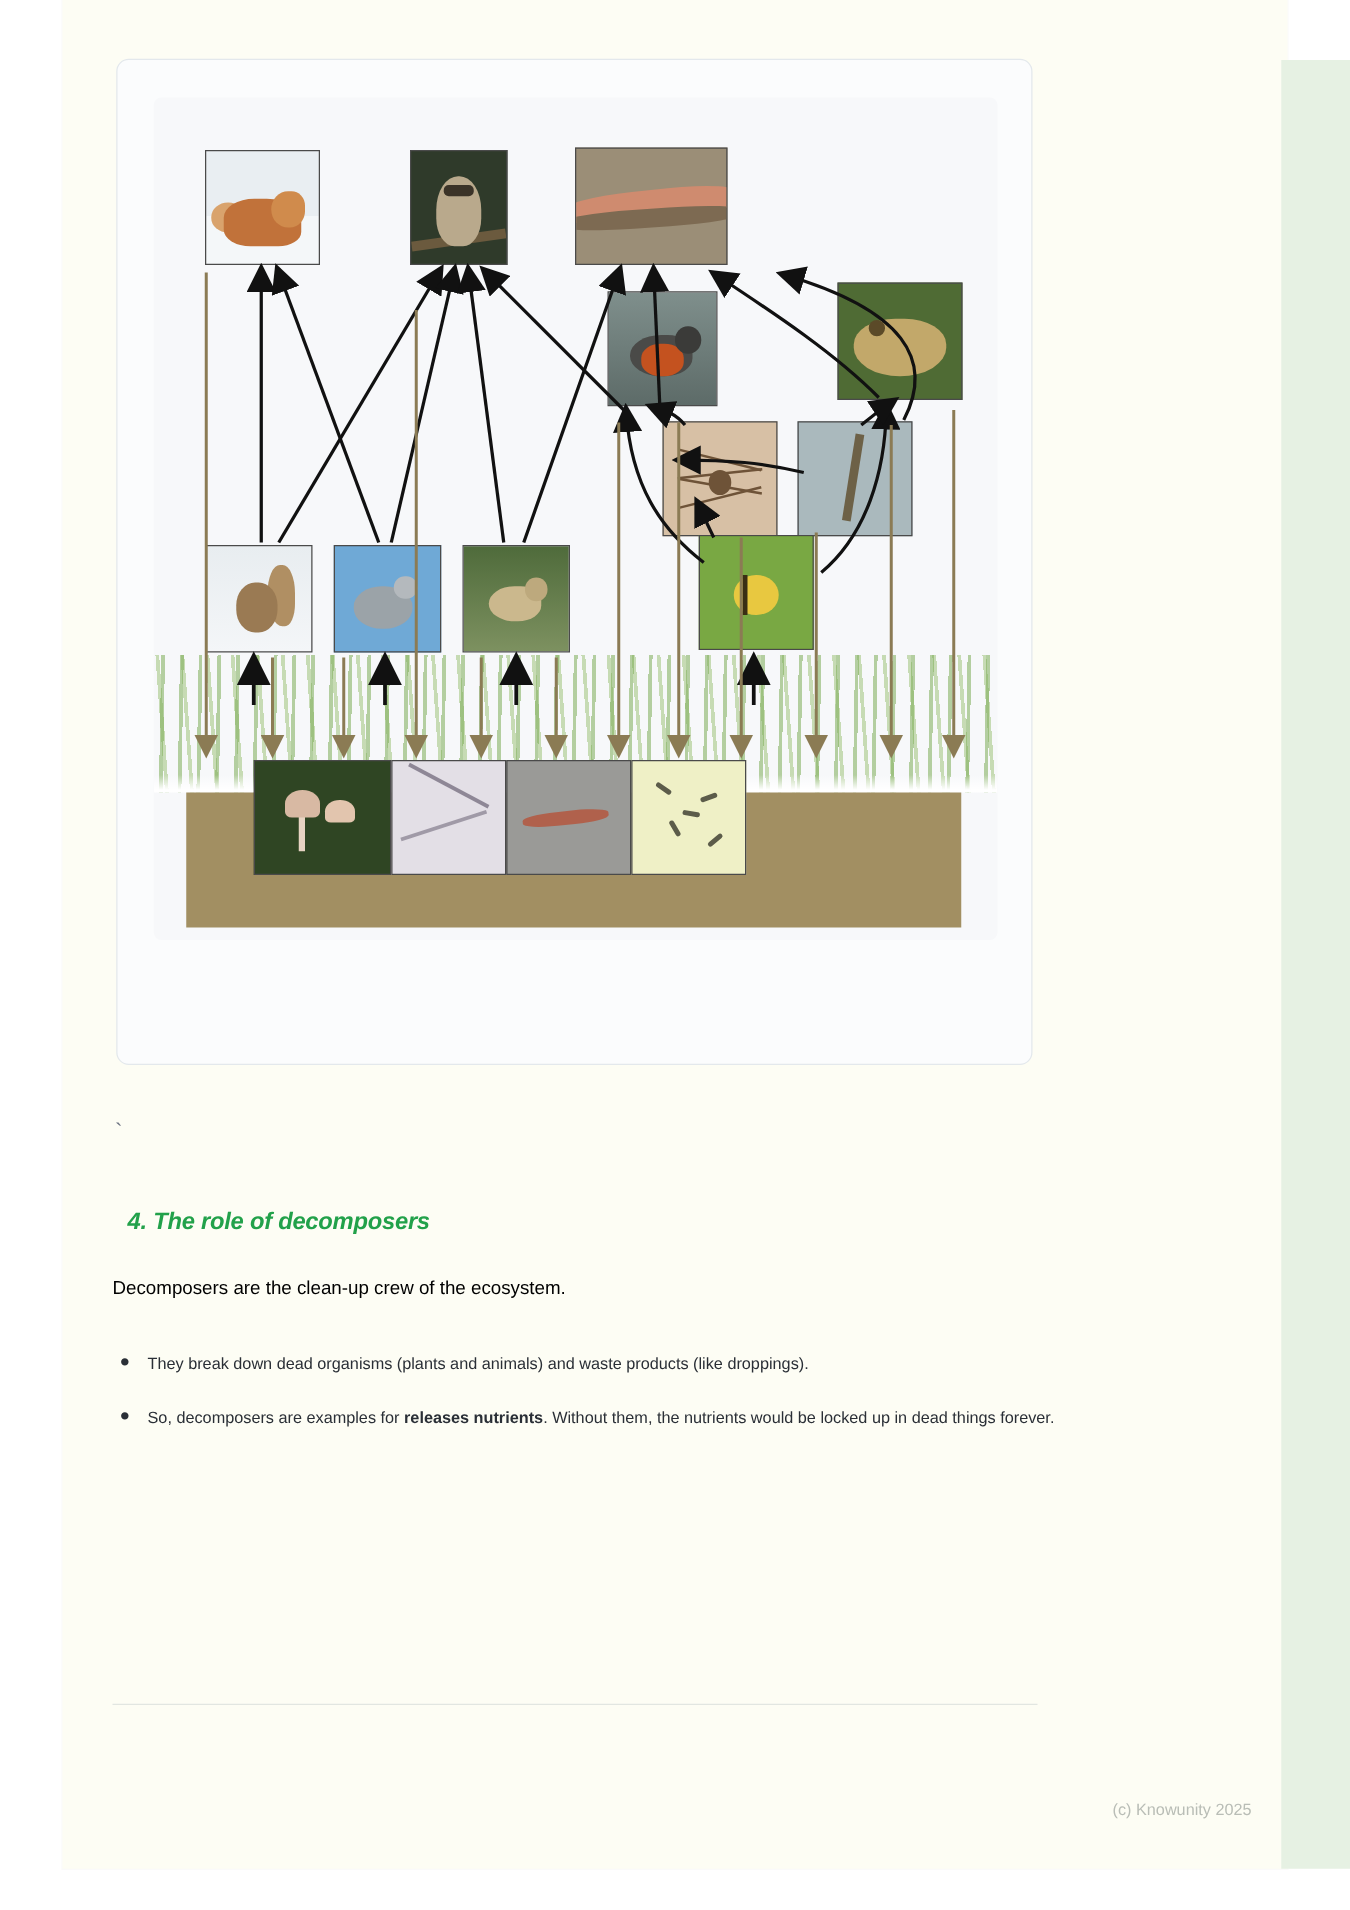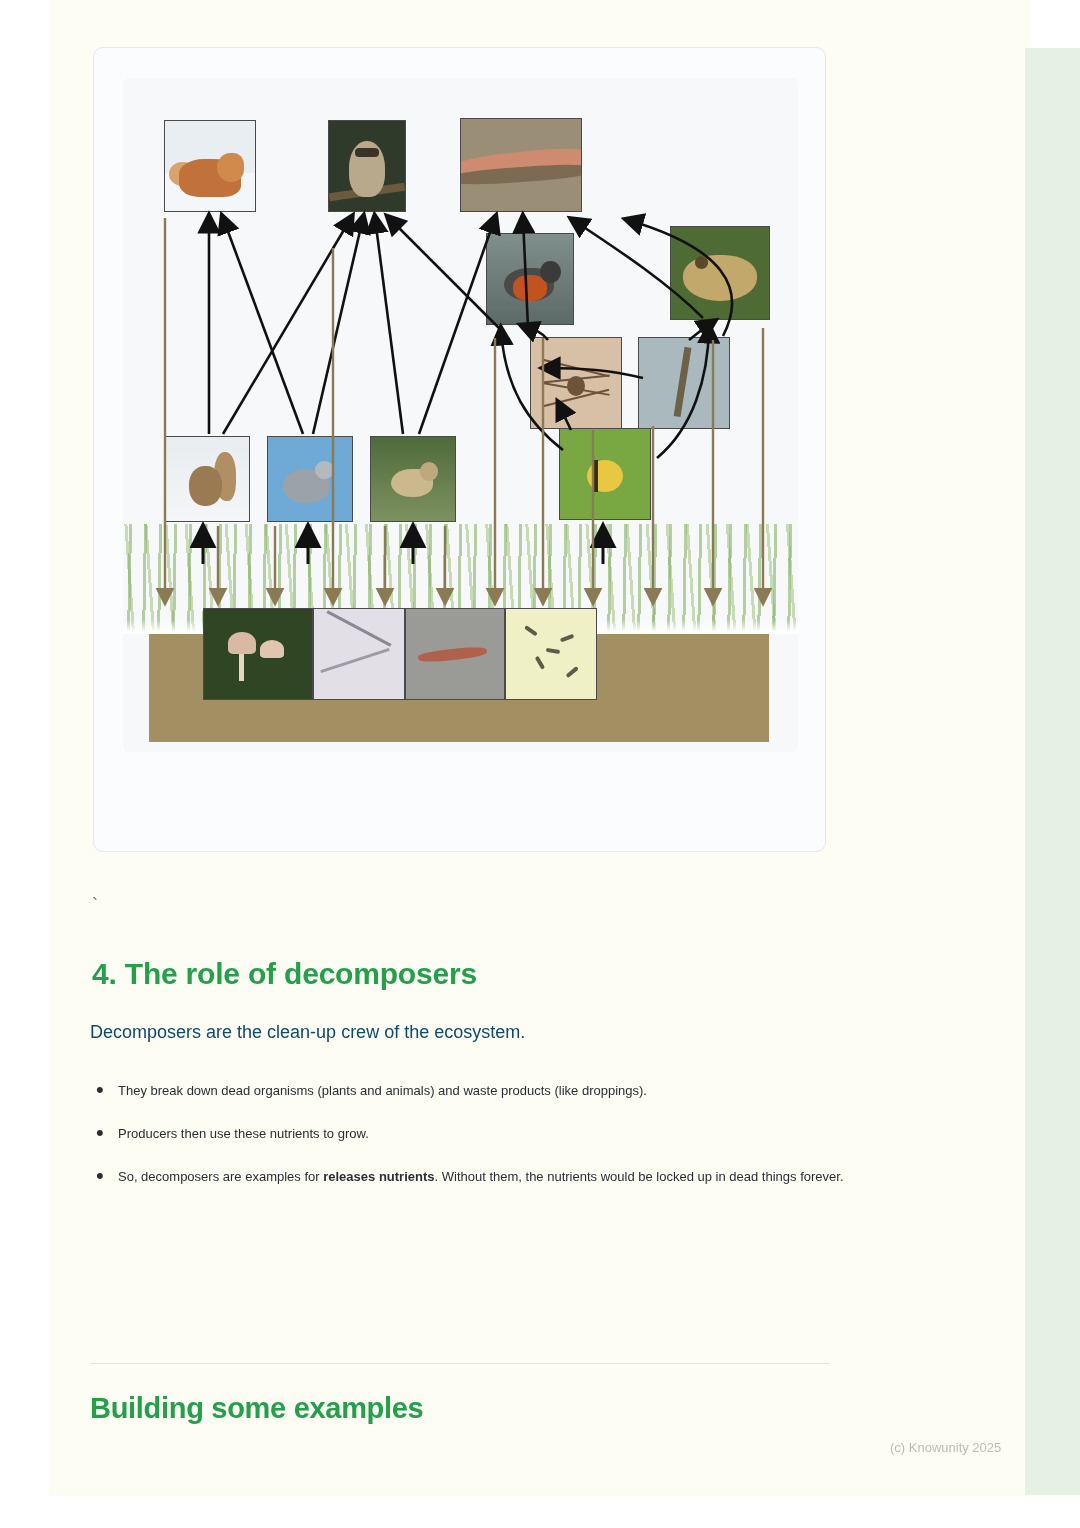--- a/index.html
+++ b/index.html
@@ -165,34 +165,35 @@
     position: absolute;
     left: 42px;
     top: 895px;
     font-size: 18px;
     color: #6b7280;
   }
   h2.section-title {
     position: absolute;
     left: 40px;
     top: 955px;
-    margin: 2px;
-    font-size: 30px;
+    margin: 12px;
+    font-size: 19px;
     font-weight: bold;
     color: #22a14a;
     letter-spacing: -0.2px;
+    font-style: italic;
   }
   p.lead {
     position: absolute;
     left: 40px;
     top: 1022px;
     margin: 0;
     width: 760px;
-    font-size: 18px;
-    color: #0c4a6e;
+    font-size: 15px;
+    color: #000000;
   }
   ul.bullets {
     position: absolute;
     left: 40px;
     top: 1075px;
     margin: 0;
     padding: 0 0 0 28px;
     width: 740px;
     list-style: none;
   }
@@ -403,26 +404,22 @@
 
   <h2 class="section-title">4. The role of decomposers</h2>
 
   <p class="lead">Decomposers are the clean-up crew of the ecosystem.</p>
 
   <ul class="bullets">
     <li>
       <span>They break down dead organisms (plants and animals) and waste products (like droppings).</span>
     </li>
     <li>
-      <span>Producers then use these nutrients to grow.</span>
-    </li>
-    <li>
       <span>So, decomposers are examples for </span><b>releases nutrients</b><span>. Without them, the nutrients would be locked up in dead things forever.</span>
     </li>
   </ul>
 
   <div class="divider"></div>
 
-  <h1 class="big-title">Building some examples</h1>
 
   <div class="watermark">(c) Knowunity 2025</div>
 
 </div>
 
 </body></html>

